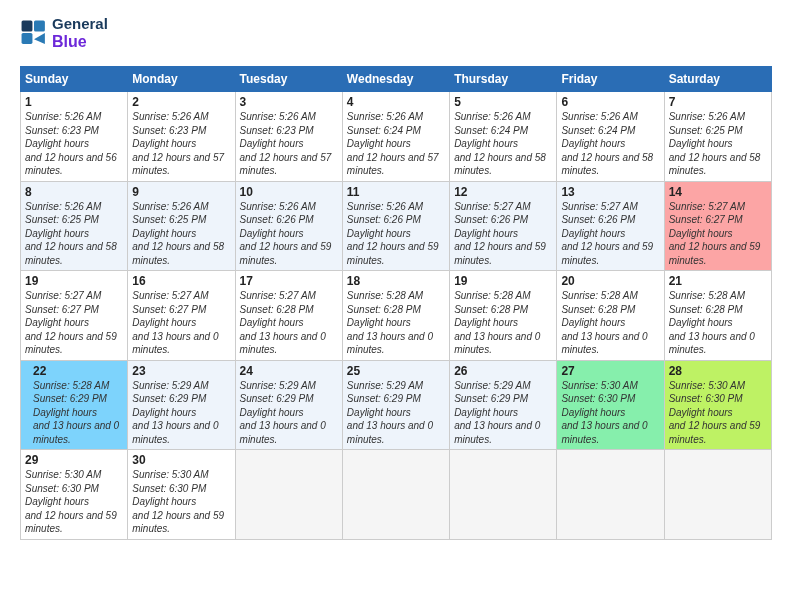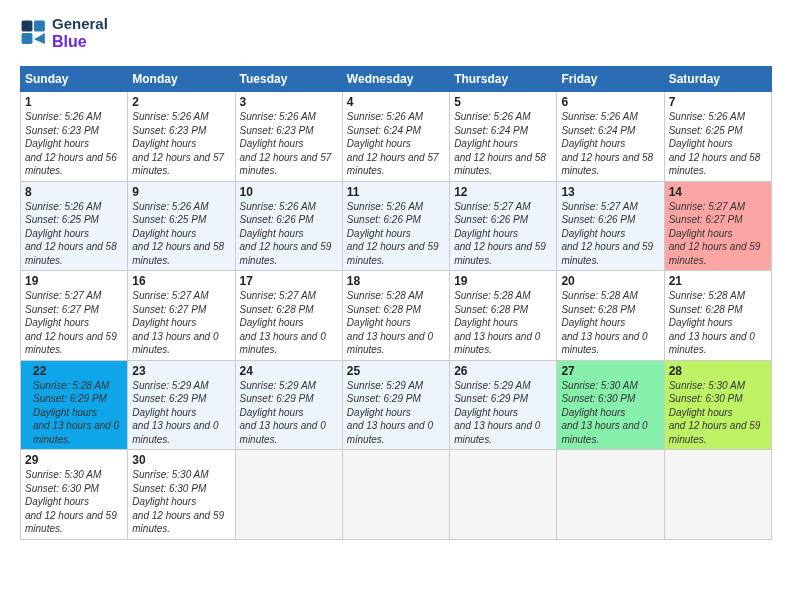--- a/index.html
+++ b/index.html
@@ -314,21 +314,21 @@
         <span class="day-num">21</span>
         <div class="cell-text">
           Sunrise: 5:28 AM<br>
           Sunset: 6:28 PM<br>
           Daylight hours<br>
           and 13 hours and 0 minutes.
         </div>
       </td>
         </tr>
         <tr>
-          <td style="background: #0ea5e9; padding-left: 12px;">
+          <td style="background: #7dd3fc; padding-left: 12px;">
         <span class="day-num">22</span>
         <div class="cell-text">
           Sunrise: 5:28 AM<br>
           Sunset: 6:29 PM<br>
           Daylight hours<br>
           and 13 hours and 0 minutes.
         </div>
       </td>
           <td style="background: rgb(238, 244, 251);">
         <span class="day-num">23</span>

